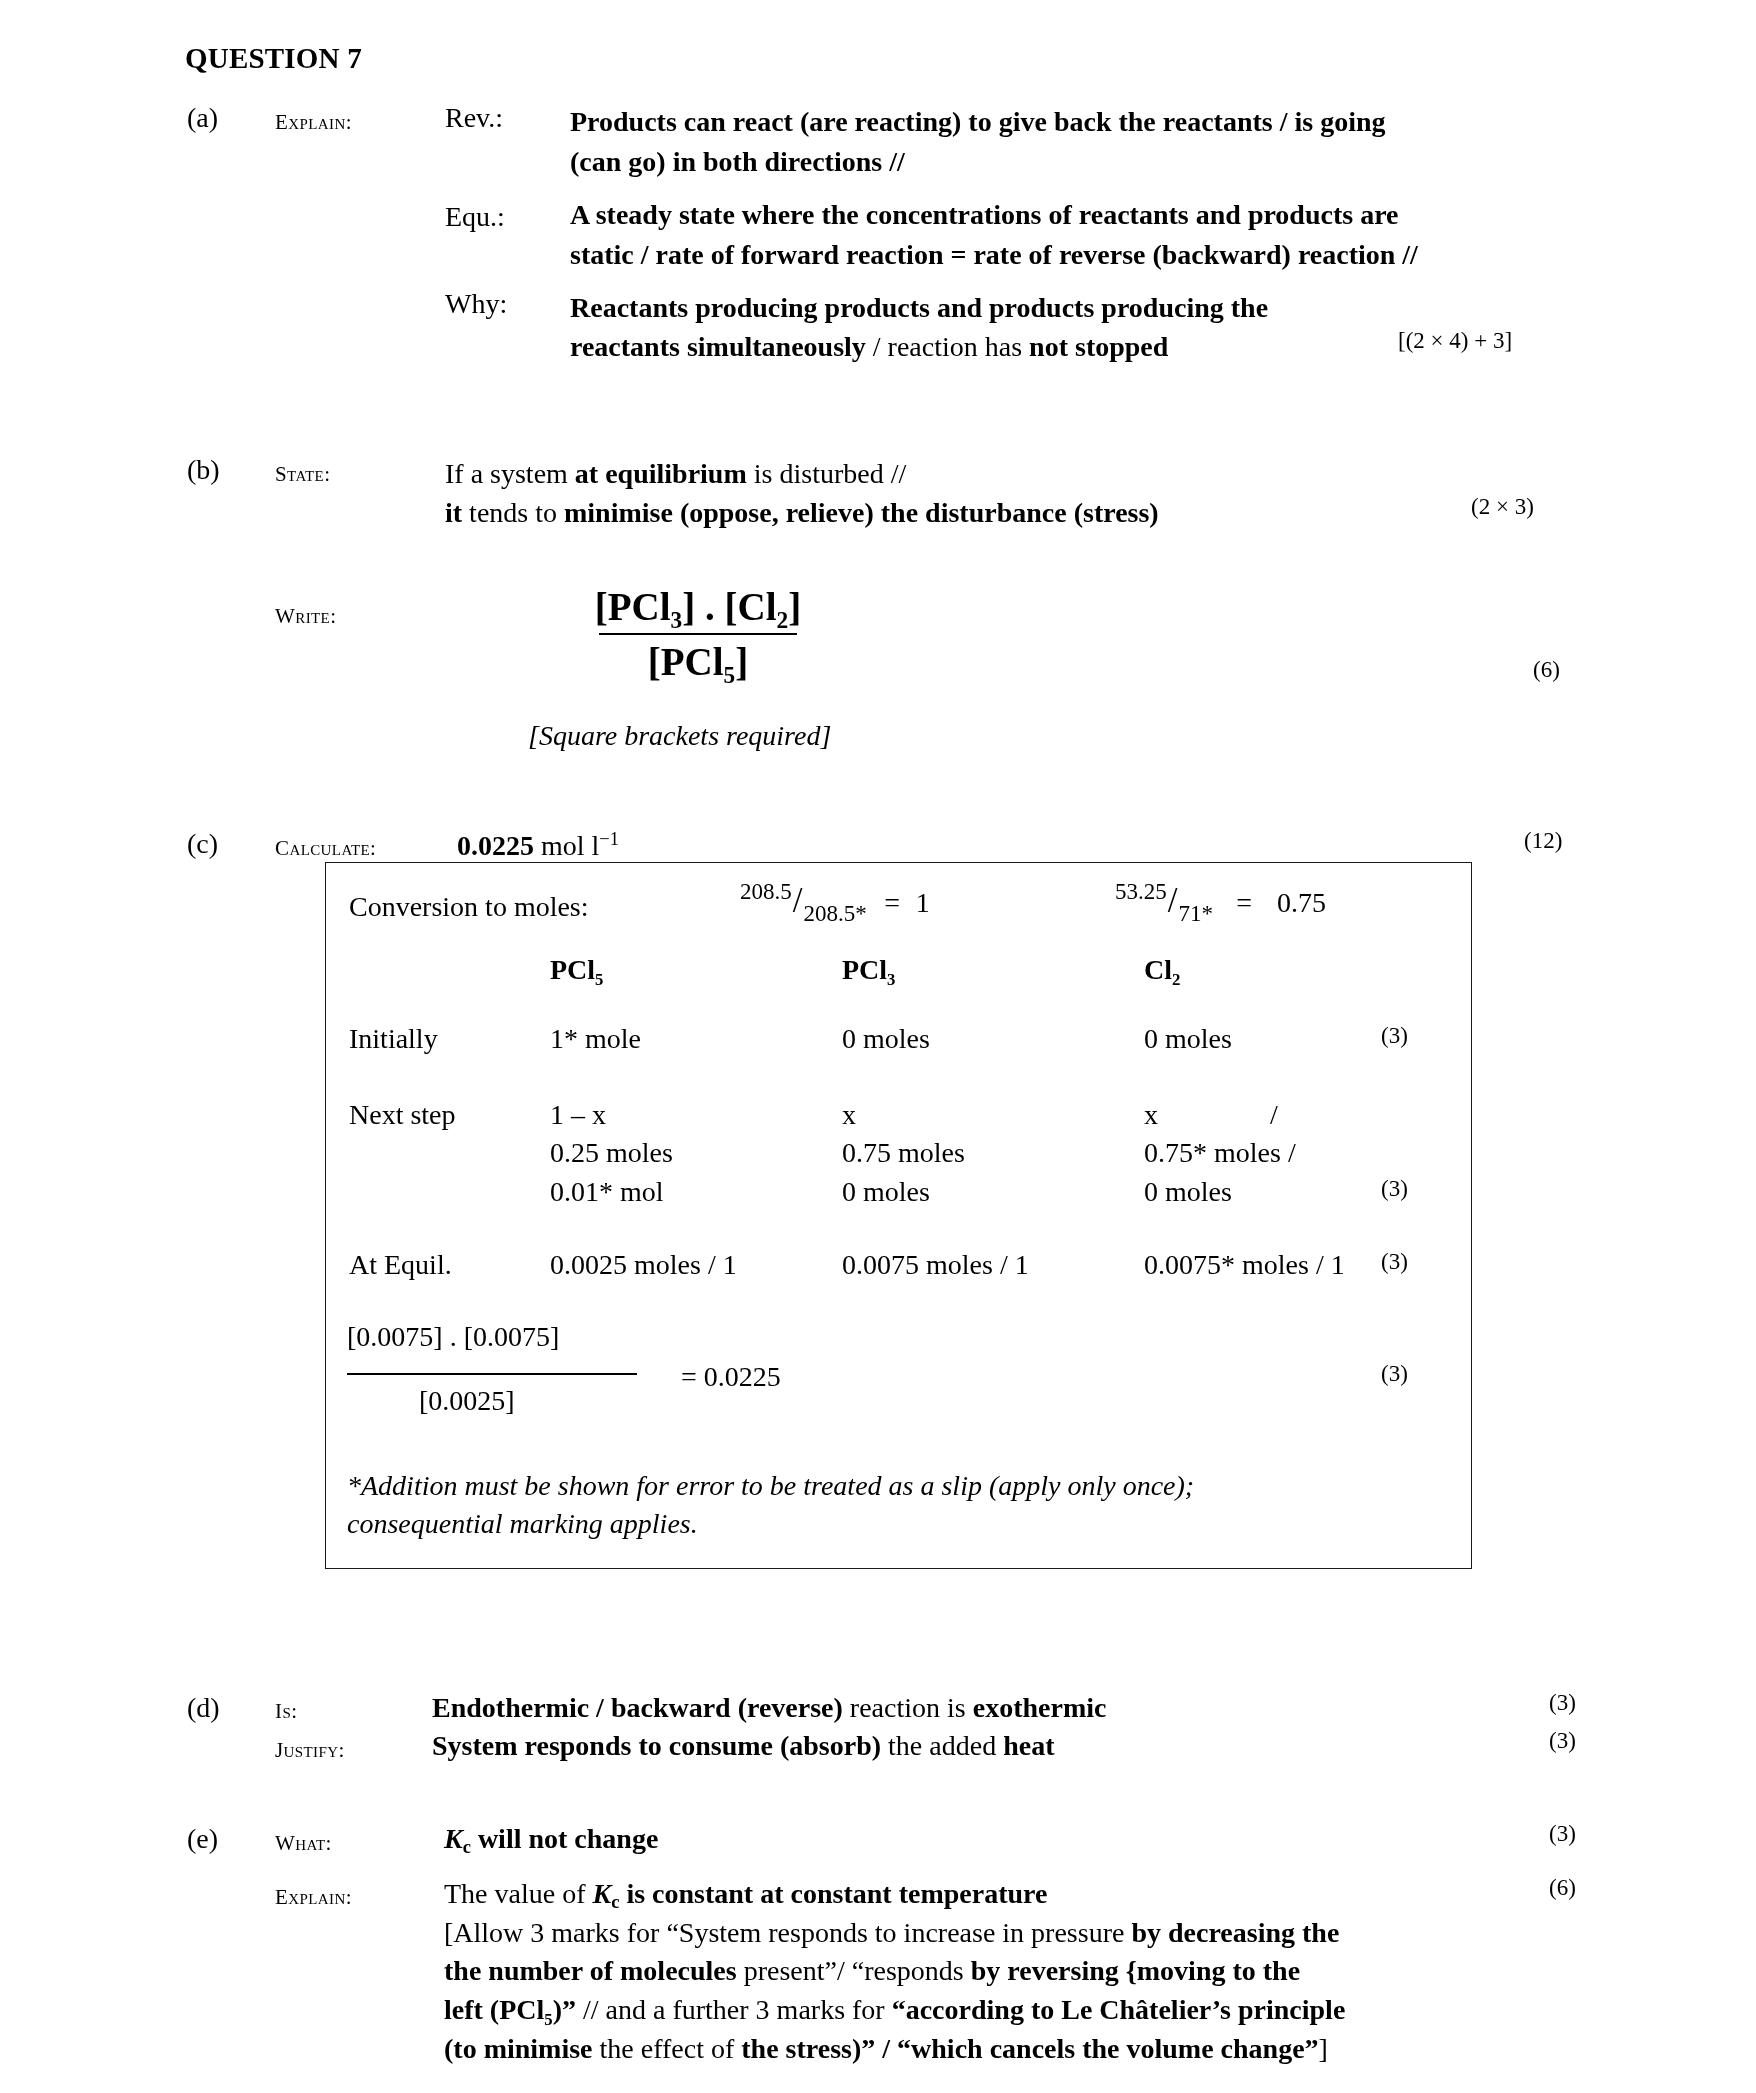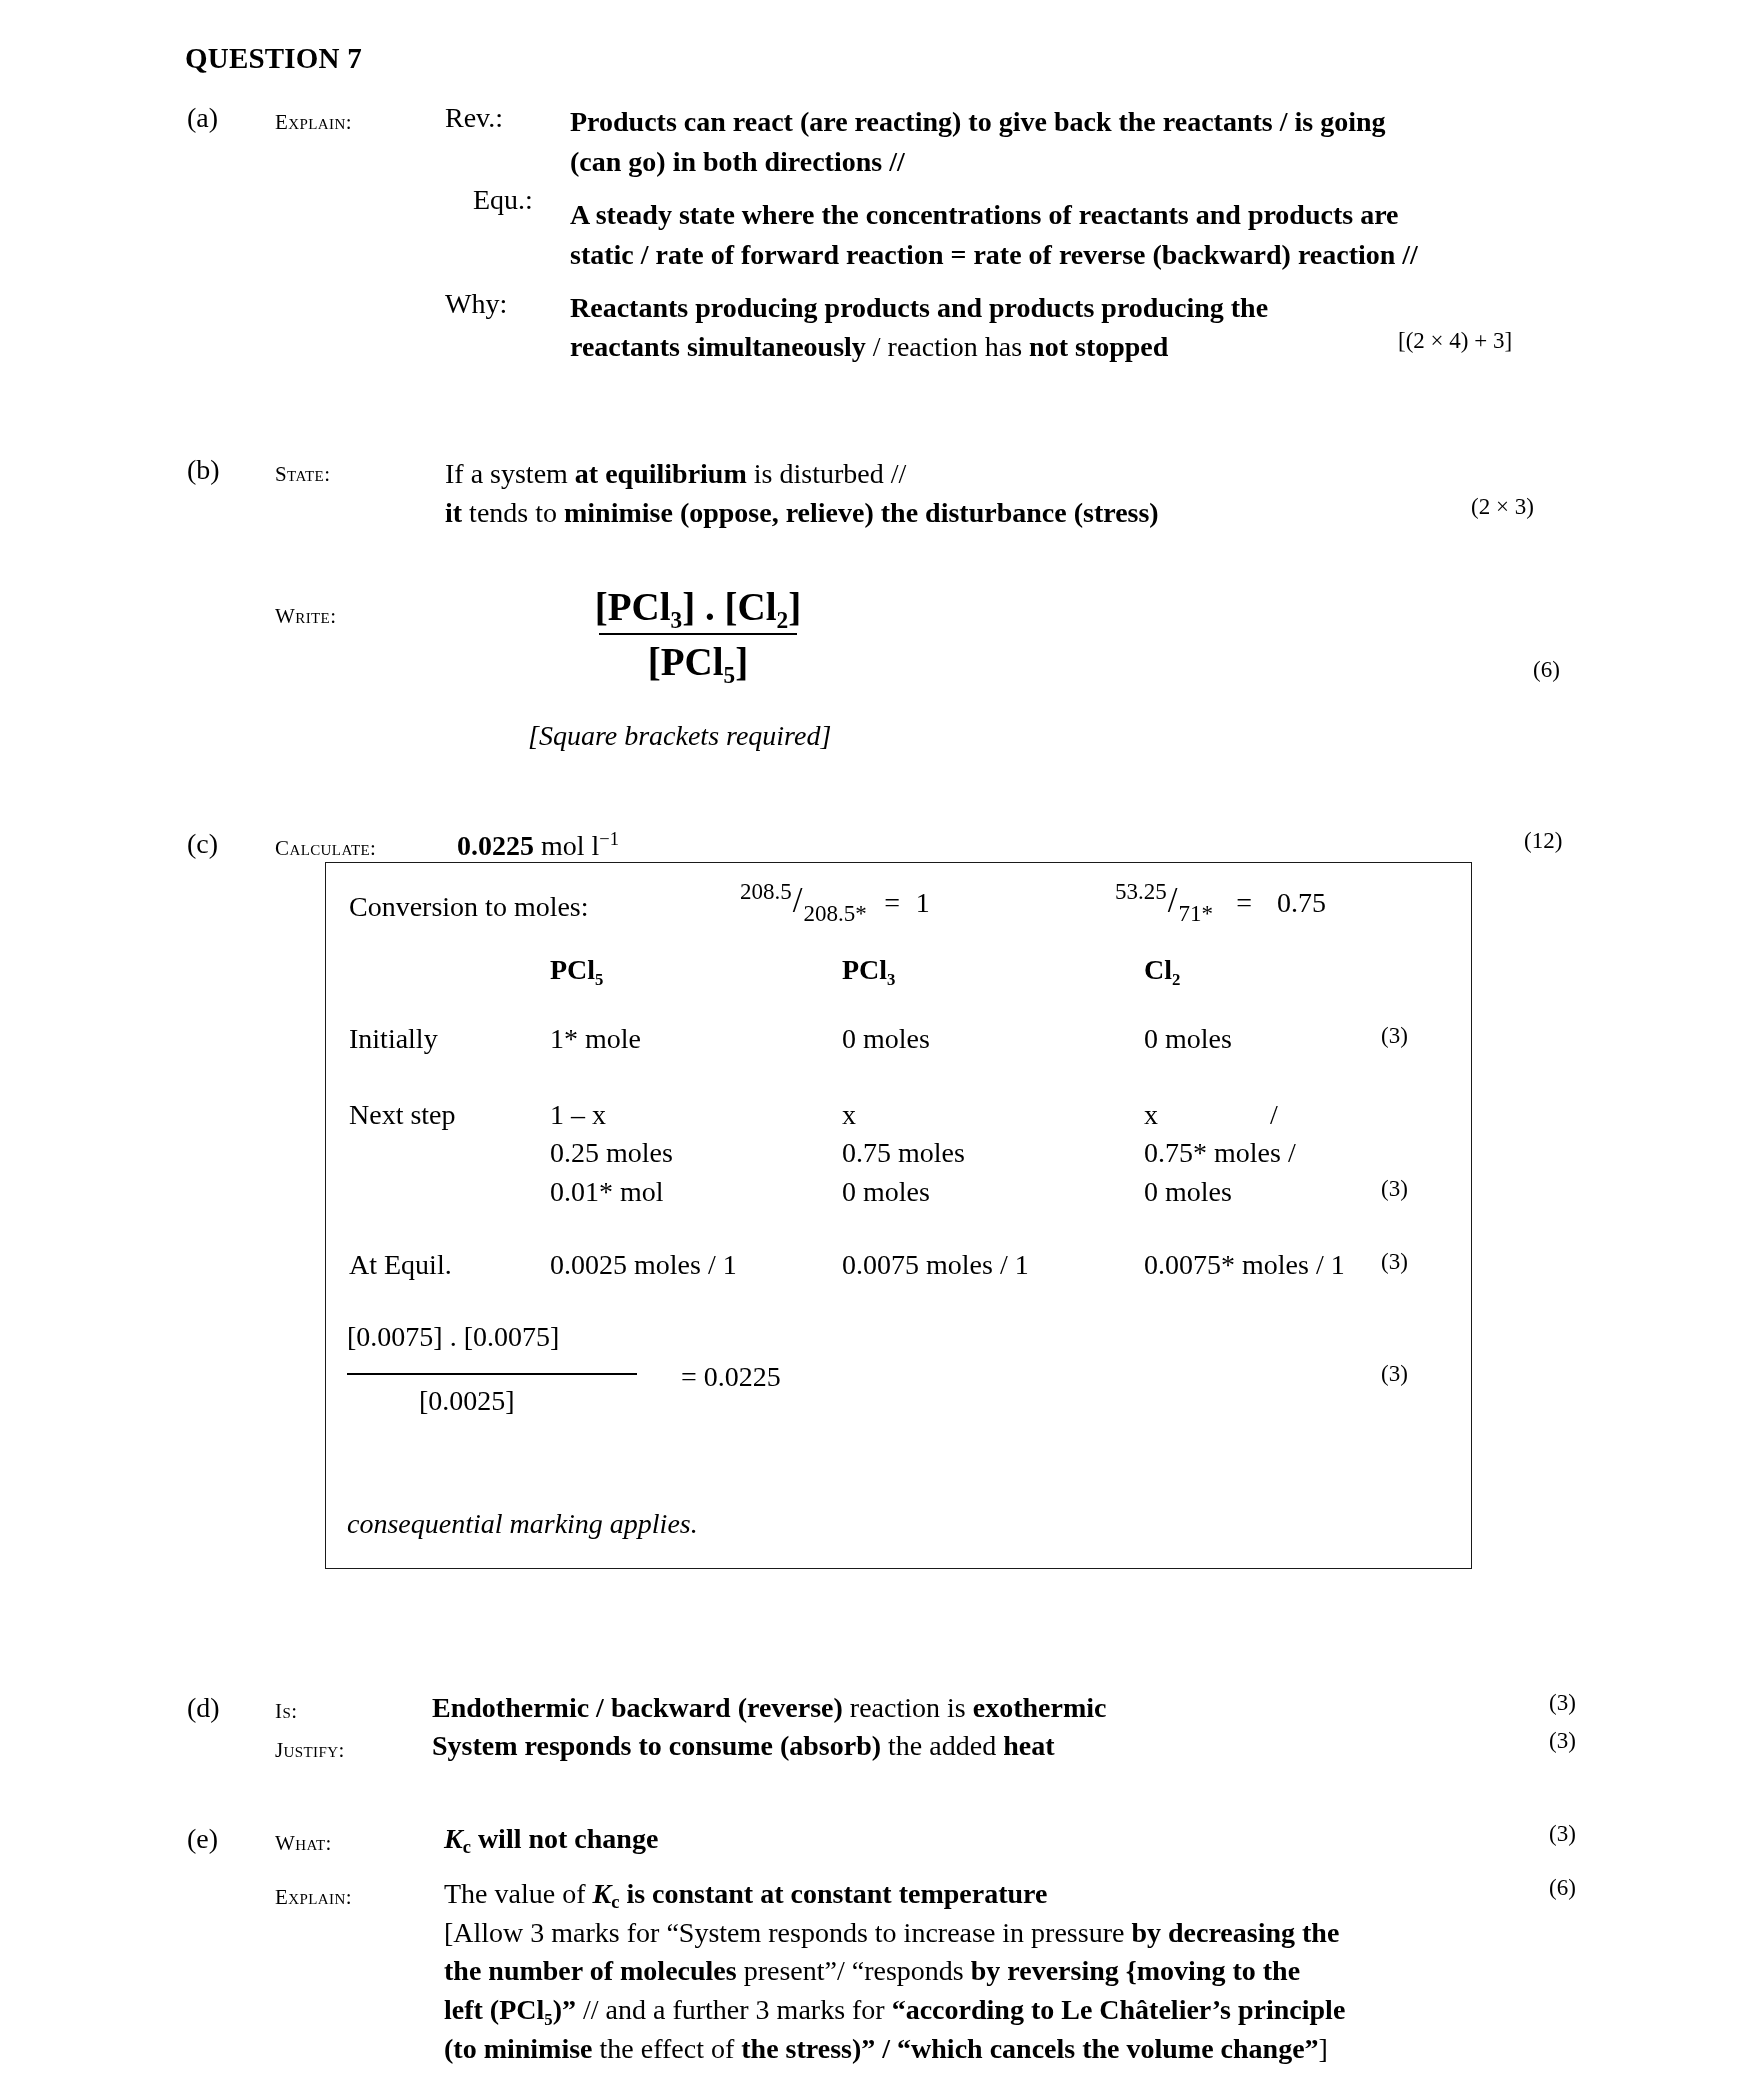--- a/index.html
+++ b/index.html
@@ -79,21 +79,21 @@
 
   <div class="abs q-title" style="left:185px; top:42px;">QUESTION 7</div>
 
   <div class="abs partlabel" style="left:187px; top:102px;">(a)</div>
   <div class="abs cue" style="left:275px; top:110px;">EXPLAIN:</div>
 
   <div class="abs subcue" style="left:445px; top:102px;">Rev.:</div>
   <div class="abs body-text b" style="left:570px; top:102px; width:908px;">Products can react (are reacting) to give back the reactants / is going</div>
   <div class="abs body-text b" style="left:570px; top:142px; width:908px;">(can go) in both directions //</div>
 
-  <div class="abs subcue" style="left:445px; top:184px;margin-left:28px;">Equ.:</div>
+  <div class="abs subcue" style="left:445px; top:201px;">Equ.:</div>
   <div class="abs body-text b" style="left:570px; top:195px; width:966px;">A steady state where the concentrations of reactants and products are</div>
   <div class="abs body-text b" style="left:570px; top:235px; width:975px;">static / rate of forward reaction = rate of reverse (backward) reaction //</div>
 
   <div class="abs subcue" style="left:445px; top:288px;">Why:</div>
   <div class="abs body-text b" style="left:570px; top:288px; width:908px;">Reactants producing products and products producing the</div>
   <div class="abs body-text" style="left:570px; top:327px; width:908px;">
     <span class="b">reactants simultaneously</span><span> / reaction has </span><span class="b">not stopped</span>
   </div>
   <div class="abs marks" style="left:1398px; top:328px;">[(2 × 4) + 3]</div>
 
@@ -178,20 +178,21 @@
   <div class="abs cellv" style="left:842px; top:1249px;">0.0075 moles / 1</div>
   <div class="abs cellv" style="left:1144px; top:1249px;">0.0075* moles / 1</div>
   <div class="abs marks" style="left:1381px; top:1249px;">(3)</div>
 
   <div class="abs cellv" style="left:347px; top:1321px;">[0.0075] . [0.0075]</div>
   <div class="abs" style="left:347px; top:1373px; width:290px; border-bottom:2.9px solid #000;"></div>
   <div class="abs cellv" style="left:419px; top:1385px;">[0.0025]</div>
   <div class="abs cellv" style="left:681px; top:1361px;">= 0.0225</div>
   <div class="abs marks" style="left:1381px; top:1361px;">(3)</div>
 
+  <div class="abs body-text i" style="left:347px; top:1466px;">*Addition must be shown for error to be treated as a slip (apply only once);</div>
   <div class="abs body-text i" style="left:347px; top:1504px;">consequential marking applies.</div>
 
   <div class="abs partlabel" style="left:187px; top:1692px;">(d)</div>
   <div class="abs cue" style="left:275px; top:1699px;">IS:</div>
   <div class="abs body-text" style="left:432px; top:1688px;">
     <span class="b">Endothermic / backward (reverse)</span><span> reaction is </span><span class="b">exothermic</span>
   </div>
   <div class="abs marks" style="left:1549px; top:1690px;">(3)</div>
 
   <div class="abs cue" style="left:275px; top:1738px;">JUSTIFY:</div>

